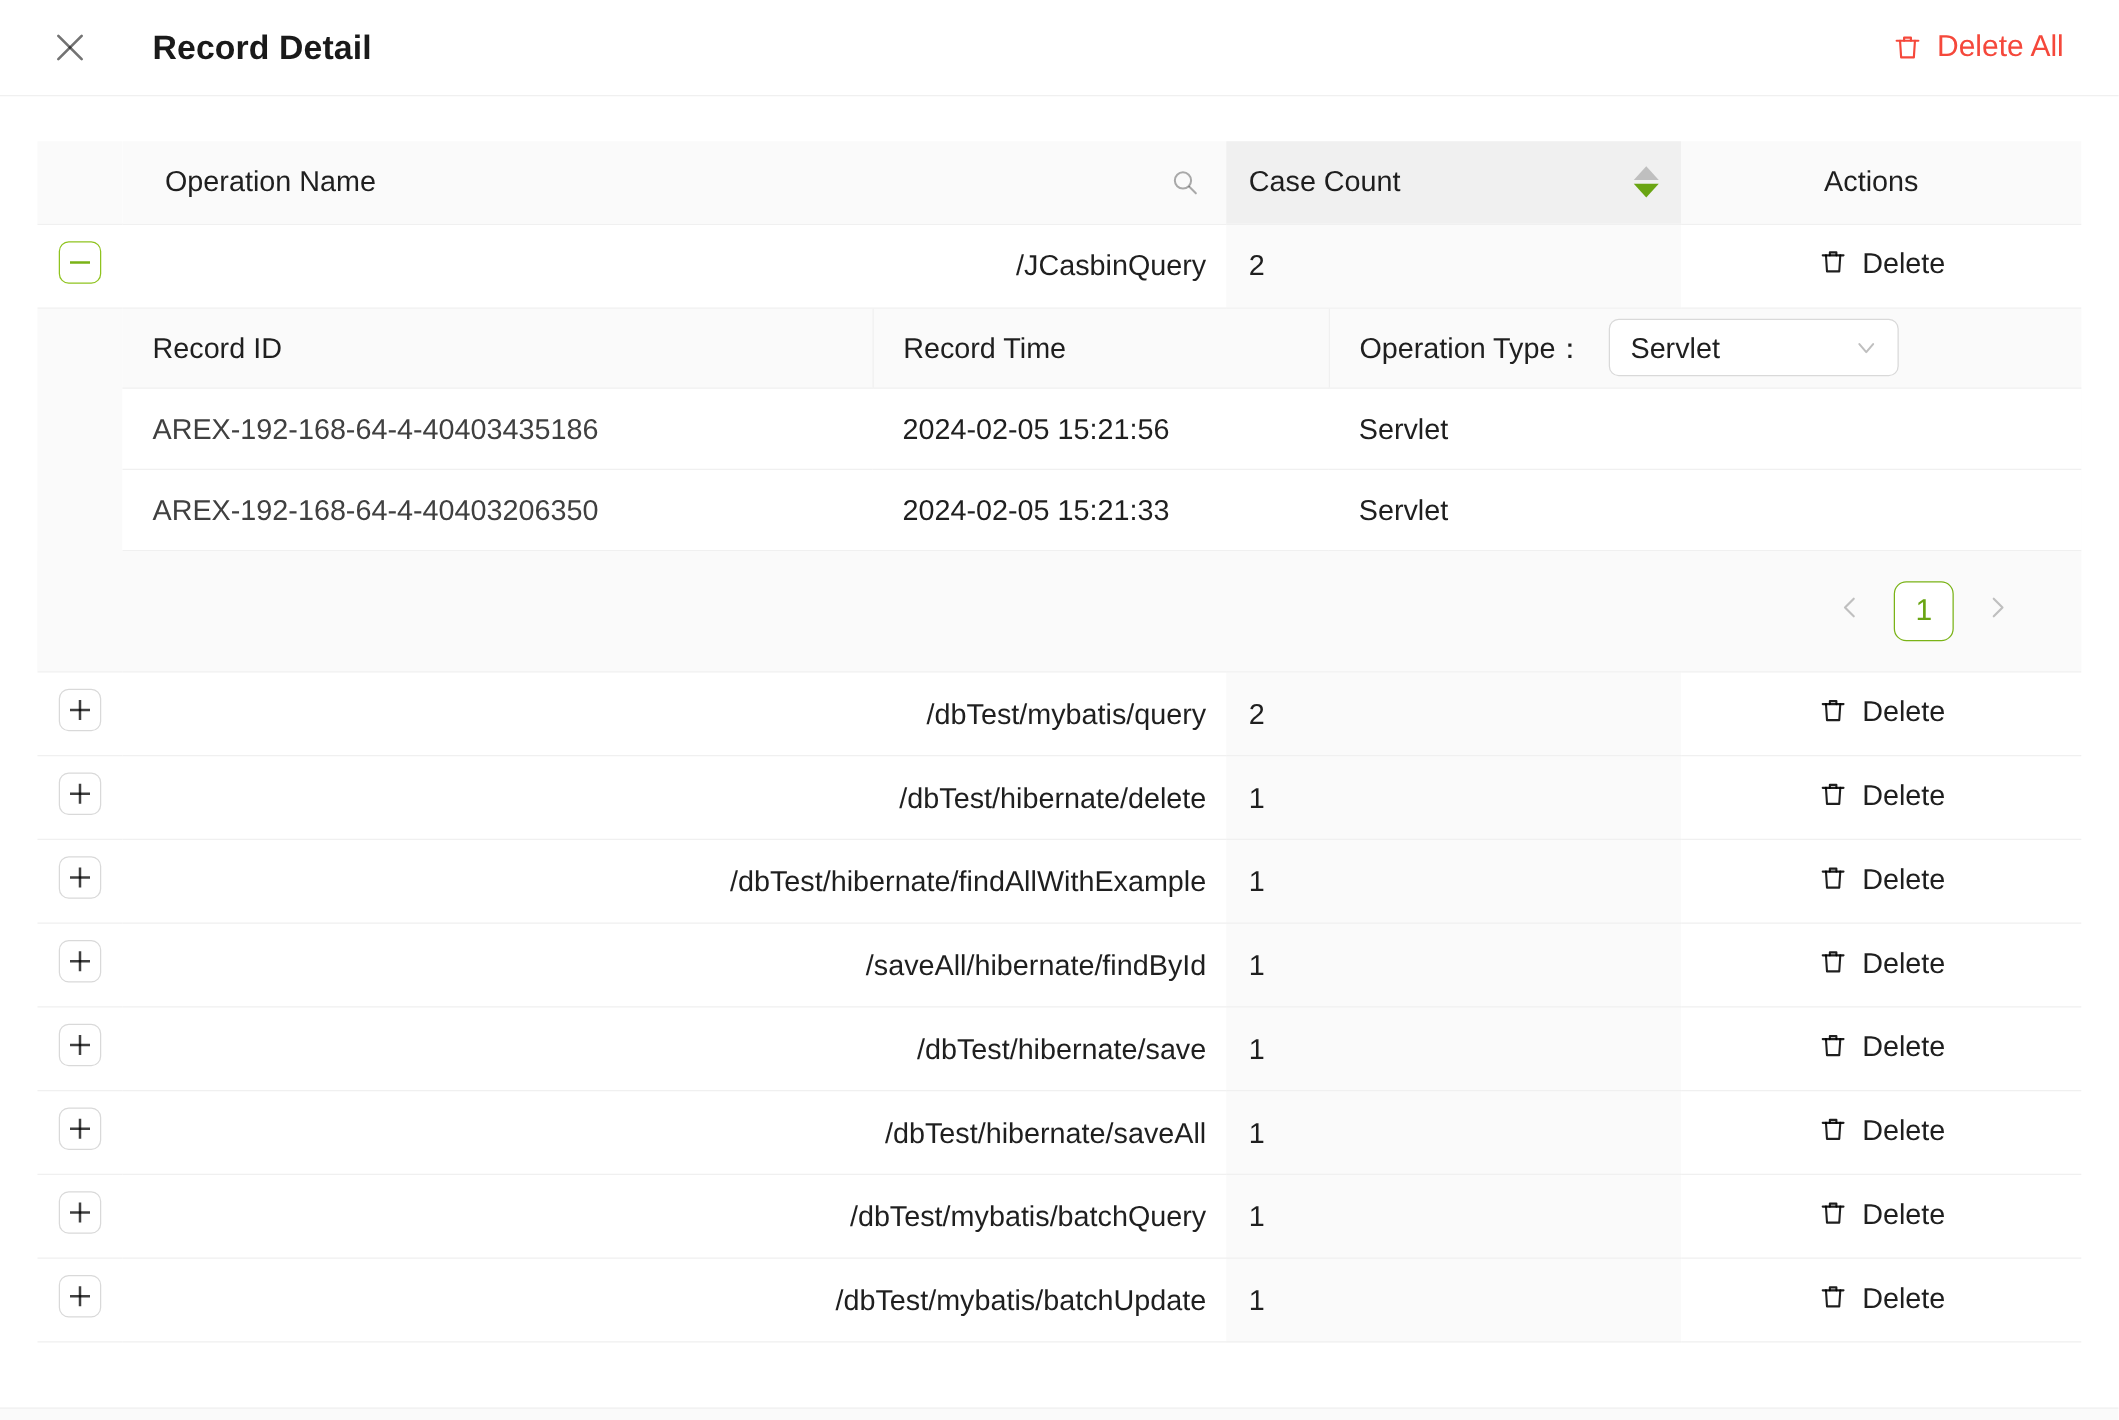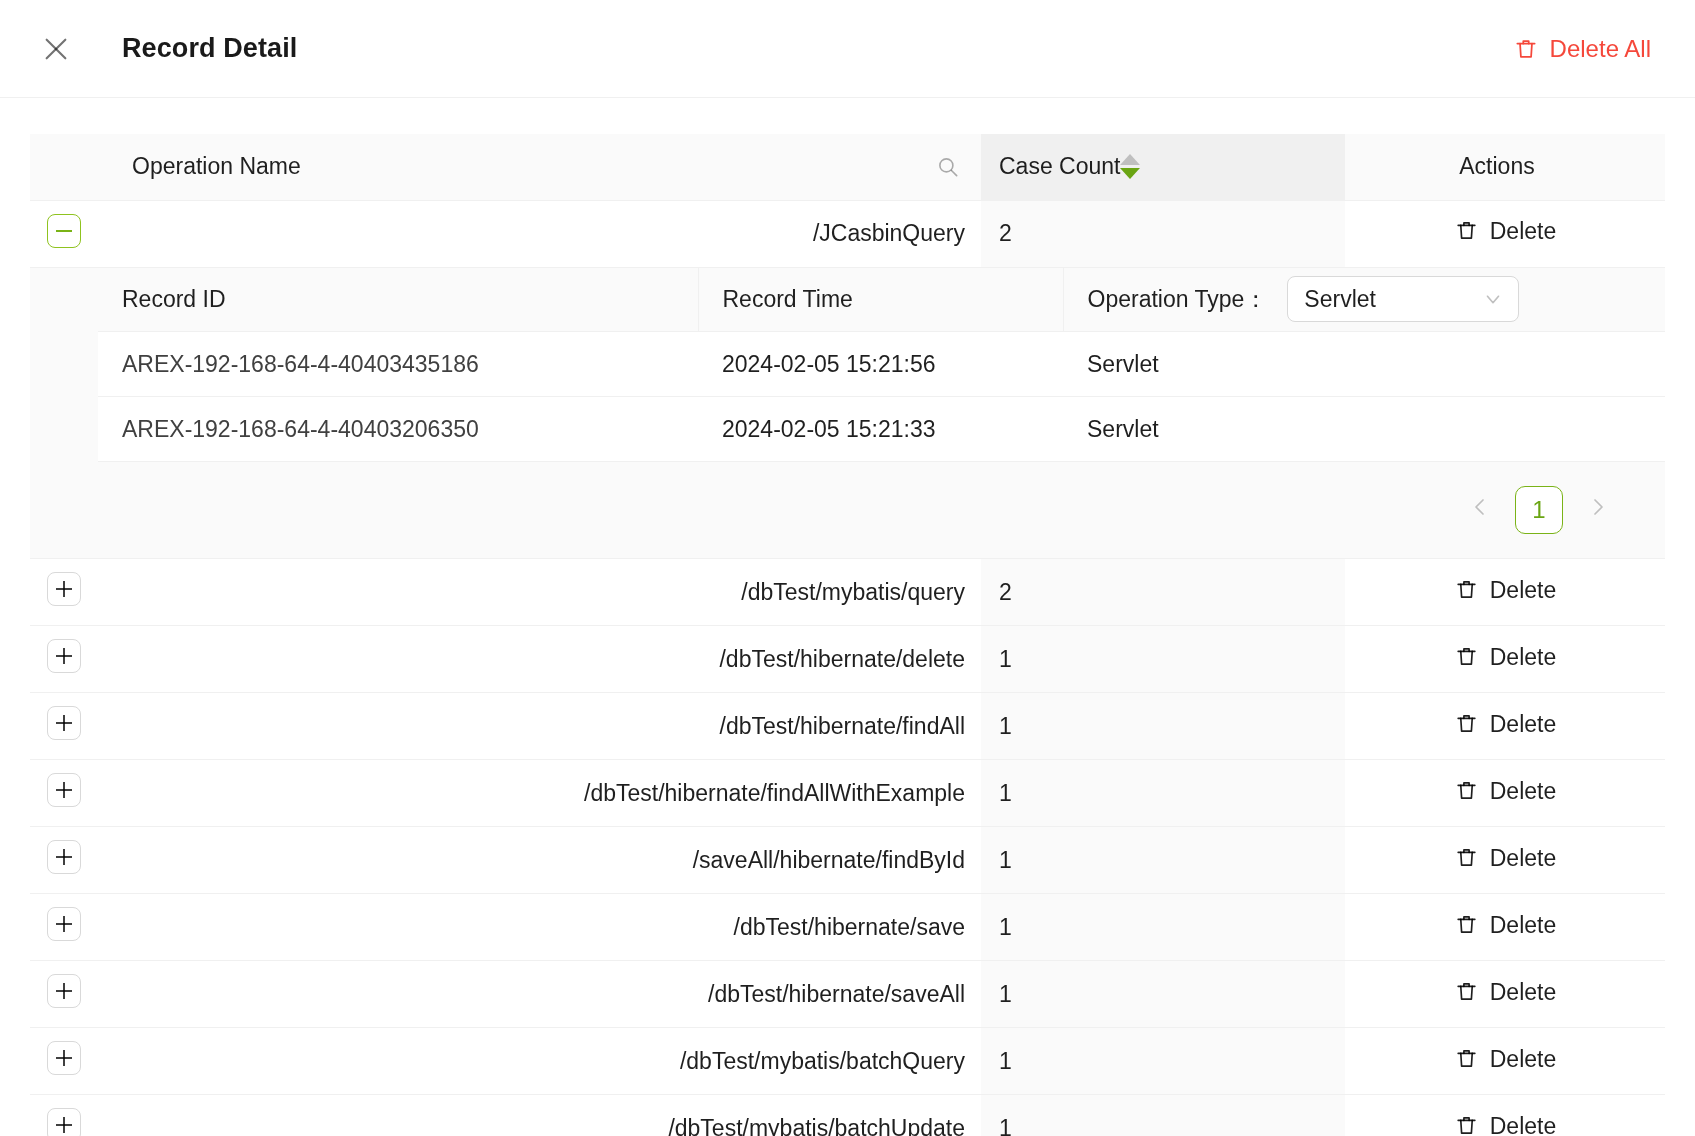--- a/index.html
+++ b/index.html
@@ -7,21 +7,21 @@
     width: 1695px;
     height: 1136px;
     background: #ffffff;
     font-family: "Liberation Sans", sans-serif;
     color: rgba(0,0,0,0.88);
     overflow: hidden;
   }
 
   
   .modal-header {
-    height: 98px;
+    height: 77px;
     display: flex;
     align-items: center;
     padding: 0 38px 0 38px;
     border-bottom: 1px solid #f0f0f0;
     background: #fff;
   }
   .close-btn {
     width: 36px; height: 36px;
     display: flex; align-items: center; justify-content: center;
     cursor: pointer;
@@ -85,21 +85,21 @@
     padding-left: 34px;
     position: relative;
   }
   .th-op-inner { display: flex; align-items: center; justify-content: space-between; }
   .search-icon { color: rgba(0,0,0,0.32); display: flex; align-items: center; padding-right: 4px; }
   thead.main-head th.th-count {
     background: #f0f0f0;
     padding-left: 18px;
     padding-right: 18px;
   }
-  .th-count-inner { display: flex; align-items: center; justify-content: flex-start; }
+  .th-count-inner { display: flex; align-items: center; justify-content: space-between; }
   .sorter {
     display: flex;
     flex-direction: column;
     align-items: center;
     justify-content: center;
     gap: 3px;
     cursor: pointer;
   }
   .sorter .tri-up {
     width: 0; height: 0;
@@ -465,42 +465,20 @@
                   <path d="M4 7h16"></path>
                   <path d="M9.5 7V4.7h5V7"></path>
                   <path d="M6.5 7l.8 12.3h9.4L17.5 7"></path>
                 </svg>
               </span>
             <span>Delete</span>
           </span>
         </td>
       </tr>
 
-      <tr class="op-row">
-        <td class="td-expand">
-          <span class="expand-icon">
-              <span class="bar-h"></span>
-              <span class="bar-v"></span>
-            </span>
-        </td>
-        <td class="td-op">/dbTest/hibernate/findAll</td>
-        <td class="td-count">1</td>
-        <td class="td-act">
-          <span class="row-delete">
-            <span>
-                <svg width="25" height="25" viewBox="0 0 24 24" fill="none" stroke="currentColor" stroke-width="1.6" stroke-linecap="round" stroke-linejoin="round">
-                  <path d="M4 7h16"></path>
-                  <path d="M9.5 7V4.7h5V7"></path>
-                  <path d="M6.5 7l.8 12.3h9.4L17.5 7"></path>
-                </svg>
-              </span>
-            <span>Delete</span>
-          </span>
-        </td>
-      </tr>
 
       <tr class="op-row">
         <td class="td-expand">
           <span class="expand-icon">
               <span class="bar-h"></span>
               <span class="bar-v"></span>
             </span>
         </td>
         <td class="td-op">/dbTest/hibernate/findAllWithExample</td>
         <td class="td-count">1</td>

